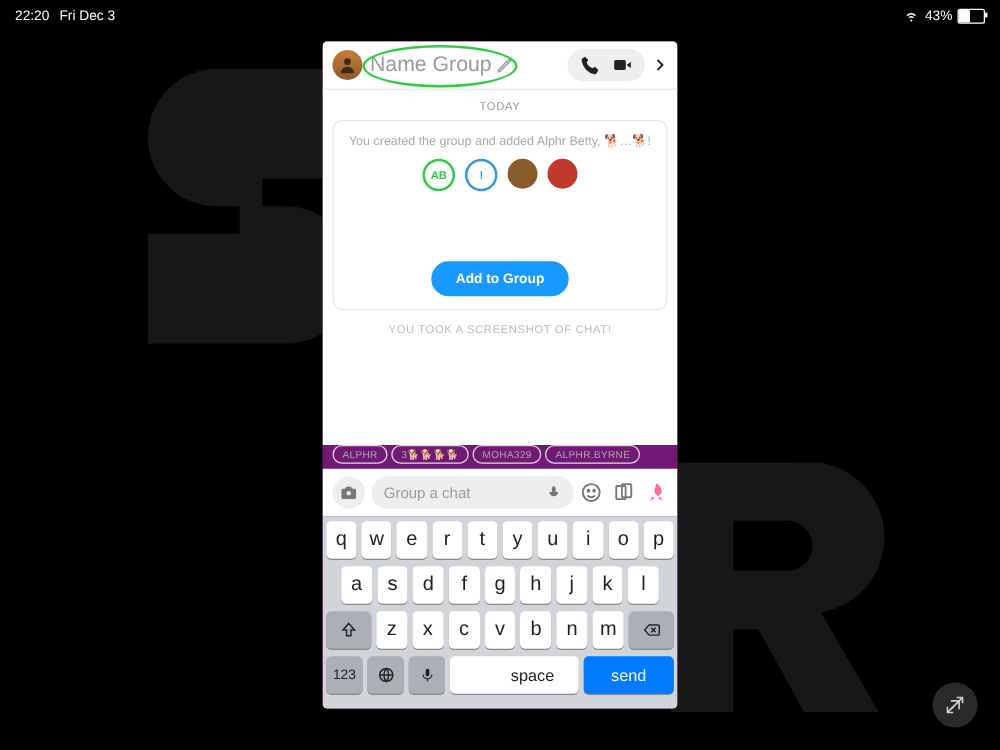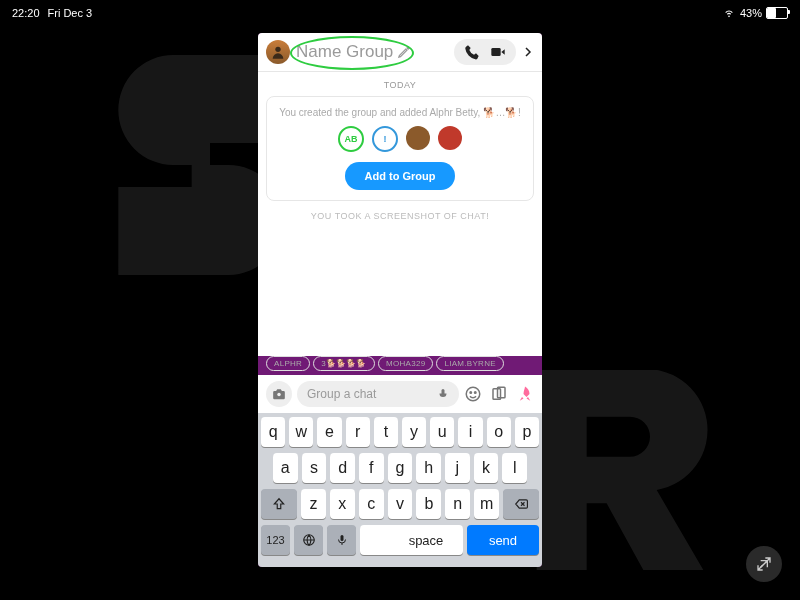--- a/index.html
+++ b/index.html
@@ -25,21 +25,21 @@
   .chat-body { flex:1; background:#fff; padding:6px 8px 0 8px; overflow:hidden; }
   .today { text-align:center; font-size:9px; color:#999; letter-spacing:0.5px; margin:2px 0 6px 0; }
   .card { border:1px solid #e6e6e6; border-radius:8px; padding:10px; text-align:center; }
   .card-text { font-size:10px; color:#aaa; margin-bottom:8px; }
   .member-row { display:flex; justify-content:center; gap:8px; margin-bottom:10px; }
   .member-bubble { width:22px; height:22px; border-radius:50%; border:2px solid #ccc; display:flex; align-items:center; justify-content:center; font-size:9px; font-weight:600; color:#2ecc40; }
   .member-bubble.green { border-color:#2ecc40; }
   .member-bubble.blue { border-color:#3498db; color:#3498db; }
   .member-av { width:24px; height:24px; border-radius:50%; background:#8b5a2b; }
   .member-av.dark { background:#c0392b; }
-  .add-btn { background:#1799ff; color:#fff; border:none; border-radius:18px; padding:8px 20px; font-size:11px; font-weight:600; }
+  .add-btn { background:#1799ff; color:#fff; border:none; border-radius:18px; padding:8px 20px; font-size:11px; font-weight:600;margin-top:46px; }
   .screenshot-text { text-align:center; font-size:9px; color:#bbb; letter-spacing:0.5px; margin-top:10px; }
 
   .mention-row { display:flex; gap:3px; padding:0 8px 4px 8px; }
   .mention-chip { border:1px solid #ddd; border-radius:10px; padding:2px 7px; font-size:8px; color:#aaa; letter-spacing:0.3px; white-space:nowrap; }
 
   .chat-input-row { display:flex; align-items:center; gap:5px; padding:6px 8px; background:#fff; }
   .cam-btn { width:26px; height:26px; border-radius:50%; background:#eee; display:flex; align-items:center; justify-content:center; }
   .chat-input { flex:1; background:#eee; border-radius:16px; padding:6px 10px; display:flex; align-items:center; gap:6px; }
   .chat-input-text { color:#9a9a9a; font-size:12px; flex:1; }
   .right-icons { display:flex; gap:8px; align-items:center; }
@@ -132,21 +132,21 @@
       </div>
       <button class="add-btn">Add to Group</button>
     </div>
     <div class="screenshot-text">YOU TOOK A SCREENSHOT OF CHAT!</div>
   </div>
 
   <div class="mention-row">
     <div class="mention-chip">ALPHR</div>
     <div class="mention-chip">3🐕🐕🐕🐕</div>
     <div class="mention-chip">MOHA329</div>
-    <div class="mention-chip">LIAM.BYRNE</div>
+    <div class="mention-chip">ALPHR.BYRNE</div>
   </div>
 
   <div class="chat-input-row">
     <div class="cam-btn">
       <svg width="14" height="14" viewBox="0 0 24 24" fill="#777">
           <path d="M4 7h3l2-3h6l2 3h3a2 2 0 012 2v10a2 2 0 01-2 2H4a2 2 0 01-2-2V9a2 2 0 012-2z"></path>
           <circle cx="12" cy="13" r="3" fill="#eee"></circle>
         </svg>
     </div>
     <div class="chat-input">

